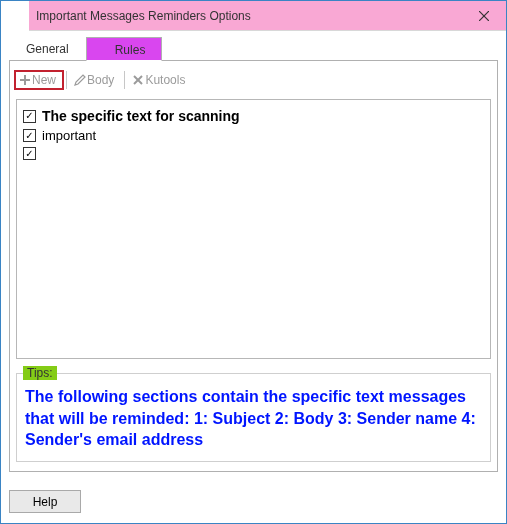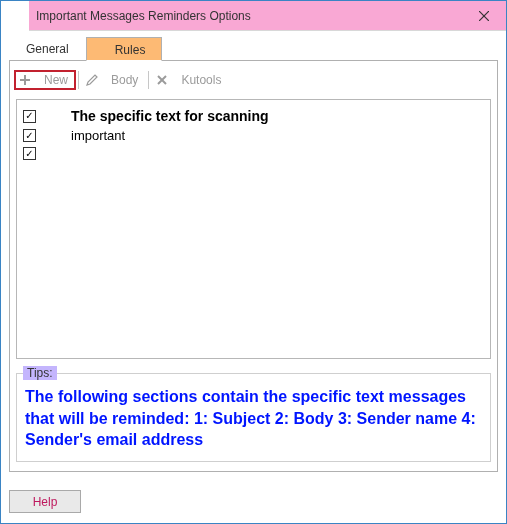--- a/index.html
+++ b/index.html
@@ -57,21 +57,21 @@
     line-height: 22px;
     border: 1px solid transparent;
     border-bottom: none;
     color: #333;
     background: transparent;
     position: relative;
   }
   .tab.active {
     height: 24px;
     line-height: 24px;
-    background: #fdba74;
+    background: #d946ef;
     border: 1px solid #b0b0b0;
     border-bottom: 1px solid #fff;
     z-index: 2;
     margin-bottom: -1px;
     padding-left: 28px;
   }
   .tab-underline {
     position: absolute;
     left: 0; right: 0; bottom: 0;
     border-bottom: 1px solid #b0b0b0;
@@ -88,21 +88,21 @@
   .toolbar {
     display: flex;
     align-items: center;
     height: 26px;
     gap: 0;
     margin-bottom: 6px;
   }
   .tbtn {
     display: flex;
     align-items: center;
-    gap: 12px;
+    gap: 0;
     padding: 2px 8px 2px 4px;
     color: #9b9b9b;
     font-size: 12px;
   }
   .tbtn svg { width: 14px; height: 14px; }
   .tsep {
     width: 1px;
     height: 18px;
     background: #c7c7c7;
     margin: 0 2px;
@@ -128,40 +128,40 @@
   .chk {
     width: 13px; height: 13px;
     border: 1px solid #333;
     display: inline-flex;
     align-items: center;
     justify-content: center;
     font-size: 10px;
     line-height: 1;
     background: #fff;
   }
-  .row .label { font-size: 13px; color: #000; margin-left: 29px; }
+  .row .label { font-size: 13px; color: #000; }
   .row.header .label { font-weight: bold; font-size: 14px; }
   .row .editbox {
     border: 1px solid #333;
     padding: 0 4px;
     height: 18px;
     line-height: 17px;
     flex: 1;
     font-size: 13px;
   }
   .tips {
     margin-top: 14px;
     border: 1px solid #cfcfcf;
     position: relative;
     padding: 12px 8px 10px 8px;
   }
   .tips-legend {
     position: absolute;
     top: -8px; left: 6px;
-    background: #c4b5fd;
+    background: #84cc16;
     padding: 0 4px;
     font-size: 12px;
     color: #333;
   }
   .tips-text {
     color: #0015ff;
     font-size: 16px;
     line-height: 1.35;
     font-weight: bold;
   }
@@ -171,21 +171,21 @@
     padding: 10px 8px;
     gap: 6px;
   }
   .footer .spacer { flex: 1; }
   .btn {
     min-width: 72px;
     height: 23px;
     border: 1px solid #a9a9a9;
     background: #e9e9e9;
     font-size: 12px;
-    color: #be185d;
+    color: #000000;
     display: inline-flex;
     align-items: center;
     justify-content: center;
     padding: 0;
   }
   .btn.disabled { color: #9d9d9d; }
 </style>
 </head>
 <body>
 

